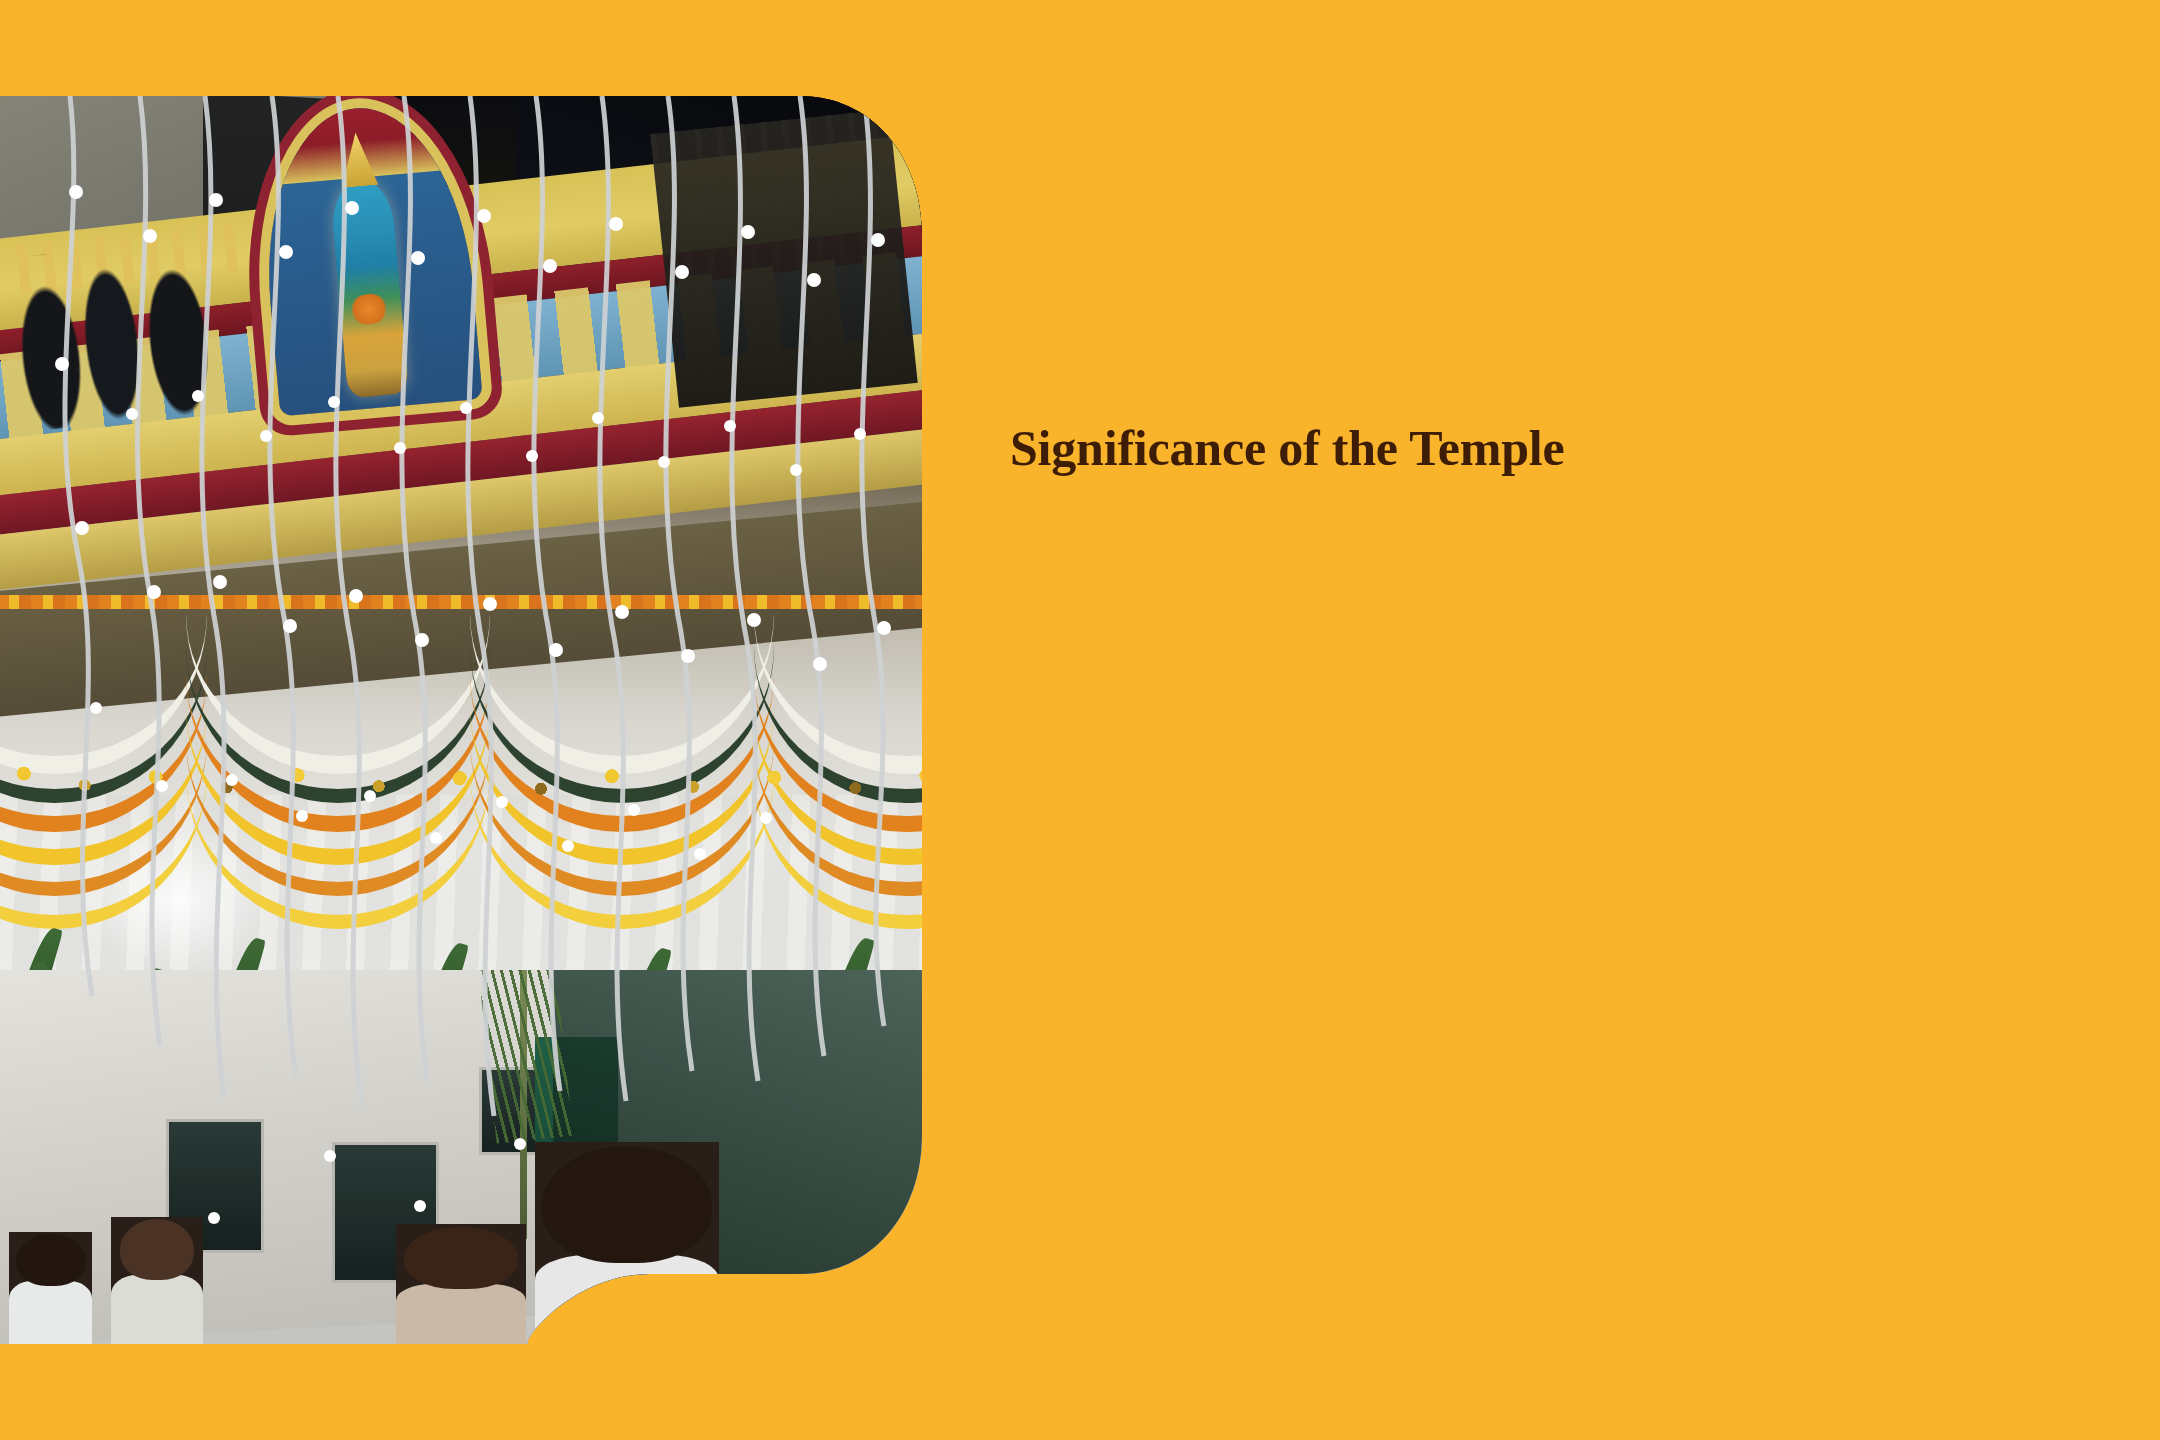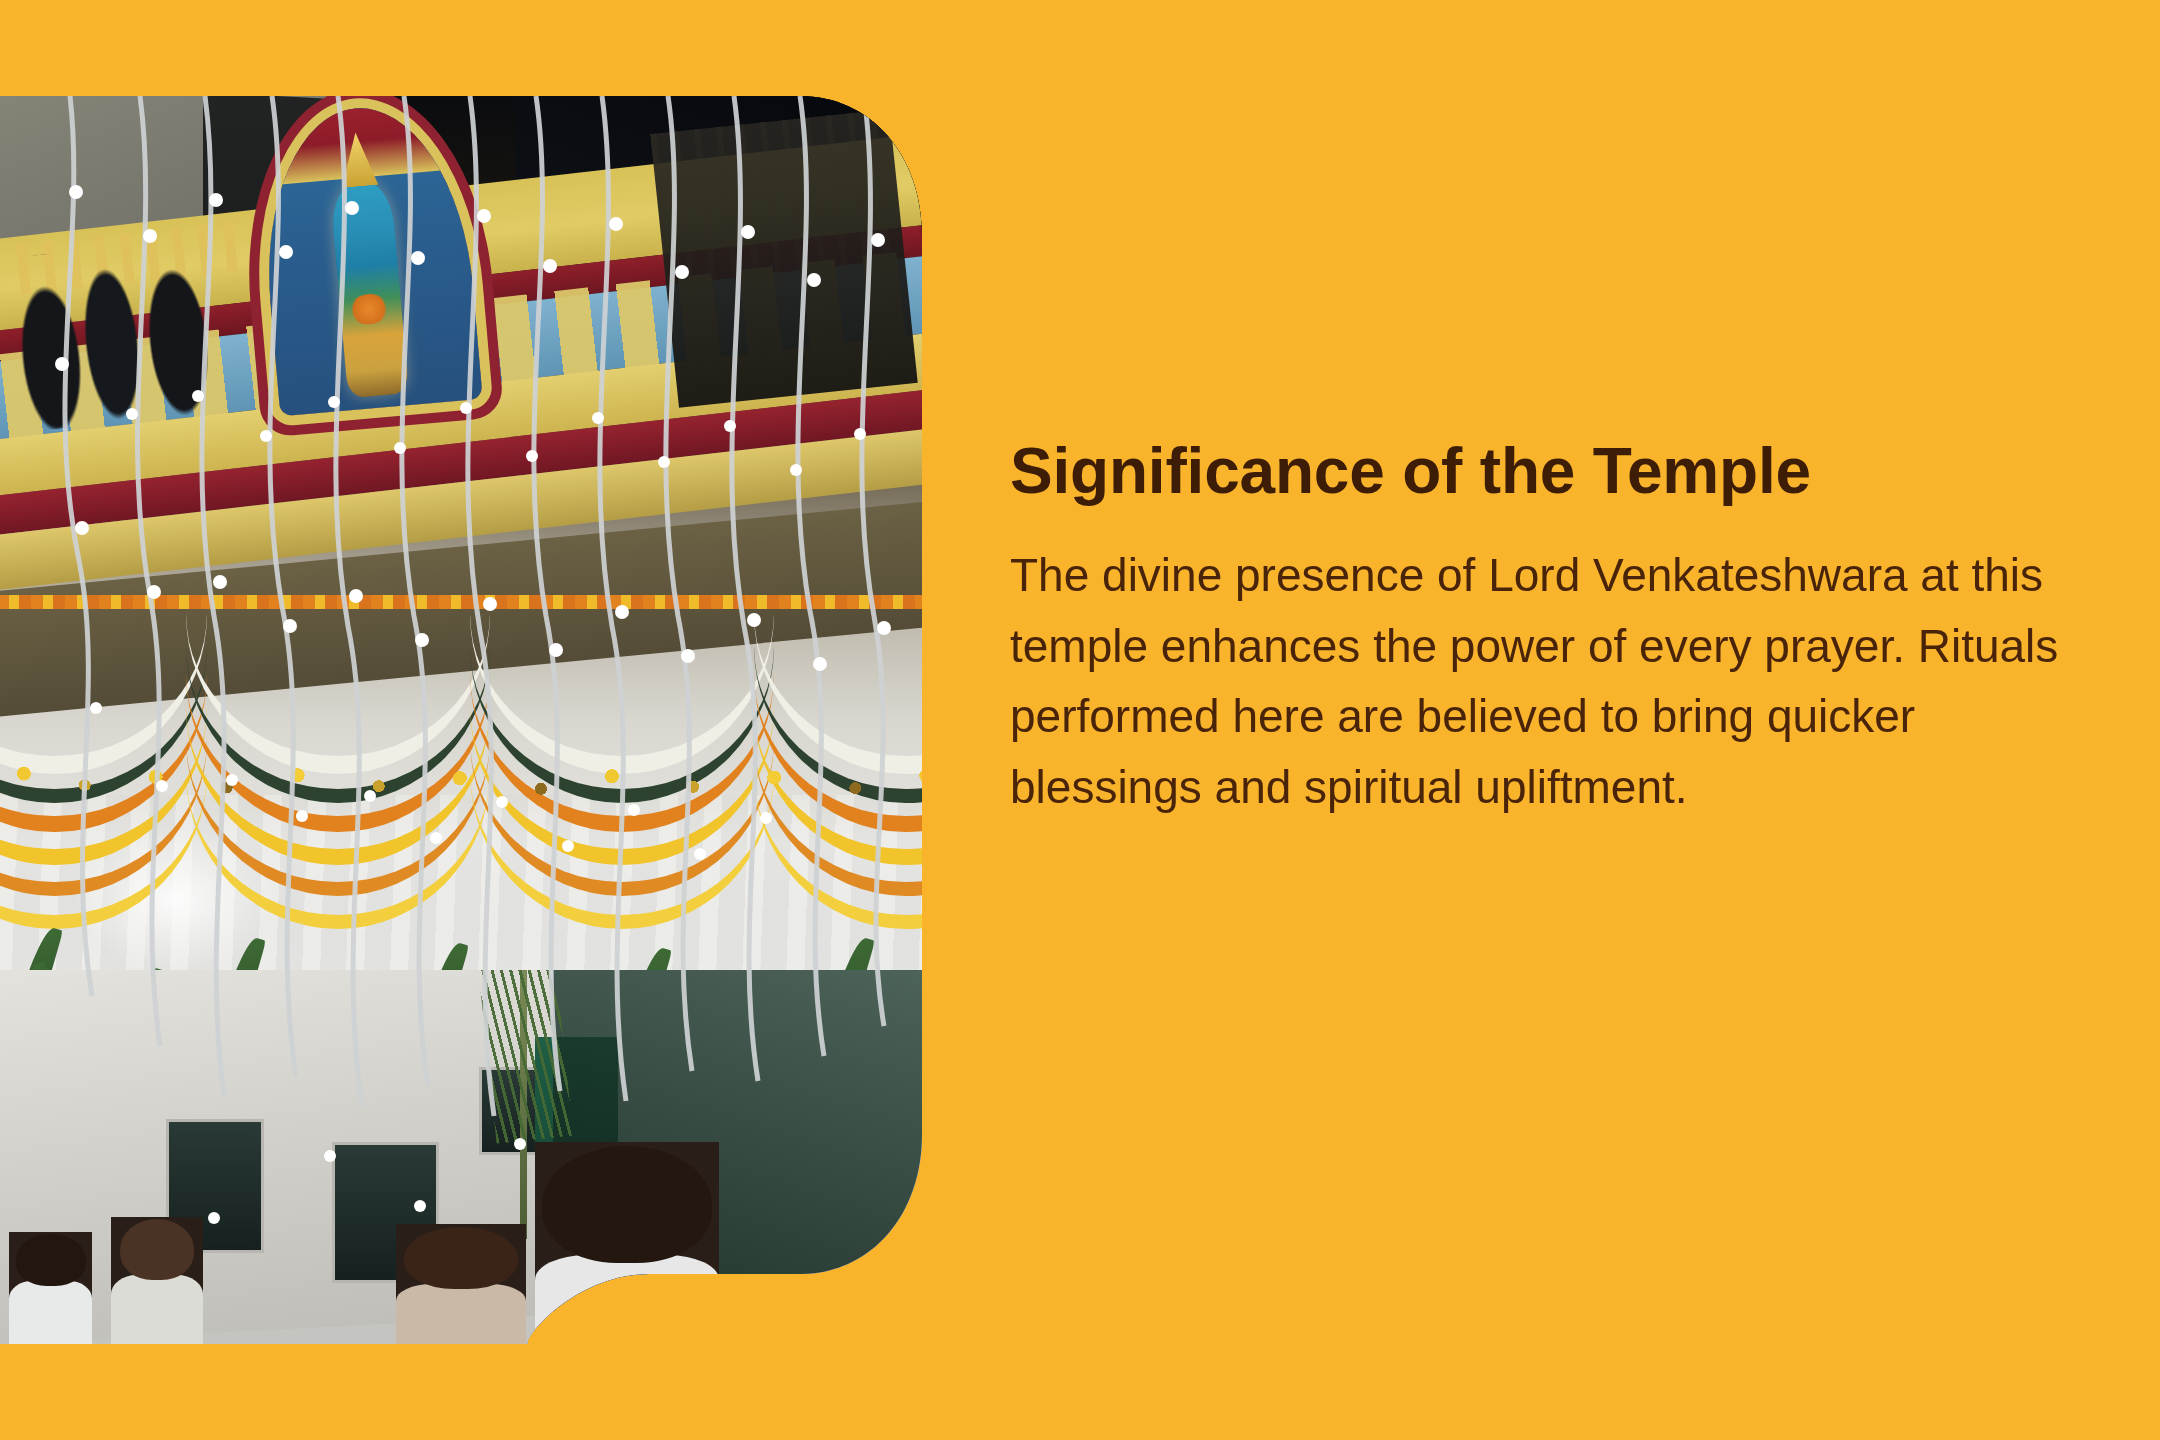--- a/index.html
+++ b/index.html
@@ -329,26 +329,27 @@
   .lights { position: absolute; inset: 0; pointer-events: none; }
 
   
   #text-col {
     position: absolute;
     left: 1010px;
     top: 420px;
     width: 1090px;
   }
   #heading {
-    font-size: 64px;
+    font-size: 50px;
     font-weight: 700;
     letter-spacing: -0.2px;
     color: #3E1D07;
-    margin: 16px 0 34px 0;
+    margin: 1px 0 34px 0;
     line-height: 1.1;
+    font-family: Liberation Serif, serif;
   }
   #body-text {
     font-size: 46px;
     font-weight: 400;
     color: #4A2409;
     line-height: 1.53;
     margin: 0;
     max-width: 1060px;
   }
 </style>
@@ -578,16 +579,15 @@
           <circle cx="520" cy="1048" r="6"></circle>
             <circle cx="214" cy="1122" r="6"></circle>
         </g>
       </svg>
 
     </div>
   </div>
 
   <div id="text-col">
     <h1 id="heading">Significance of the Temple</h1>
-    <p id="body-text">The divine presence of Lord Venkateshwara at this temple enhances the power of every prayer. Rituals performed here are believed to bring quicker blessings and spiritual upliftment.</p>
   </div>
 
 </div>
 
 </body></html>

